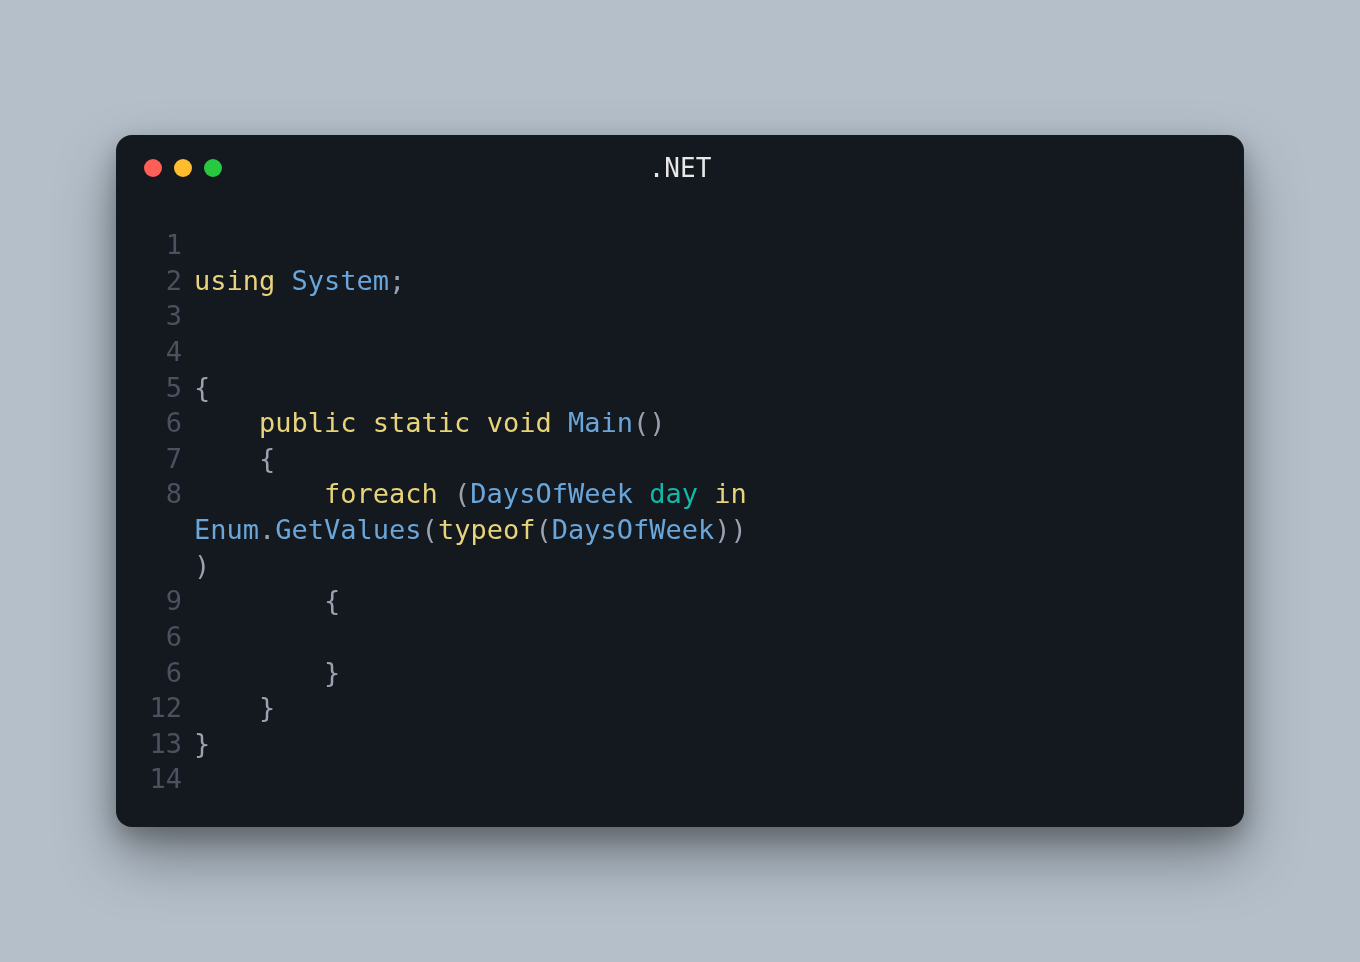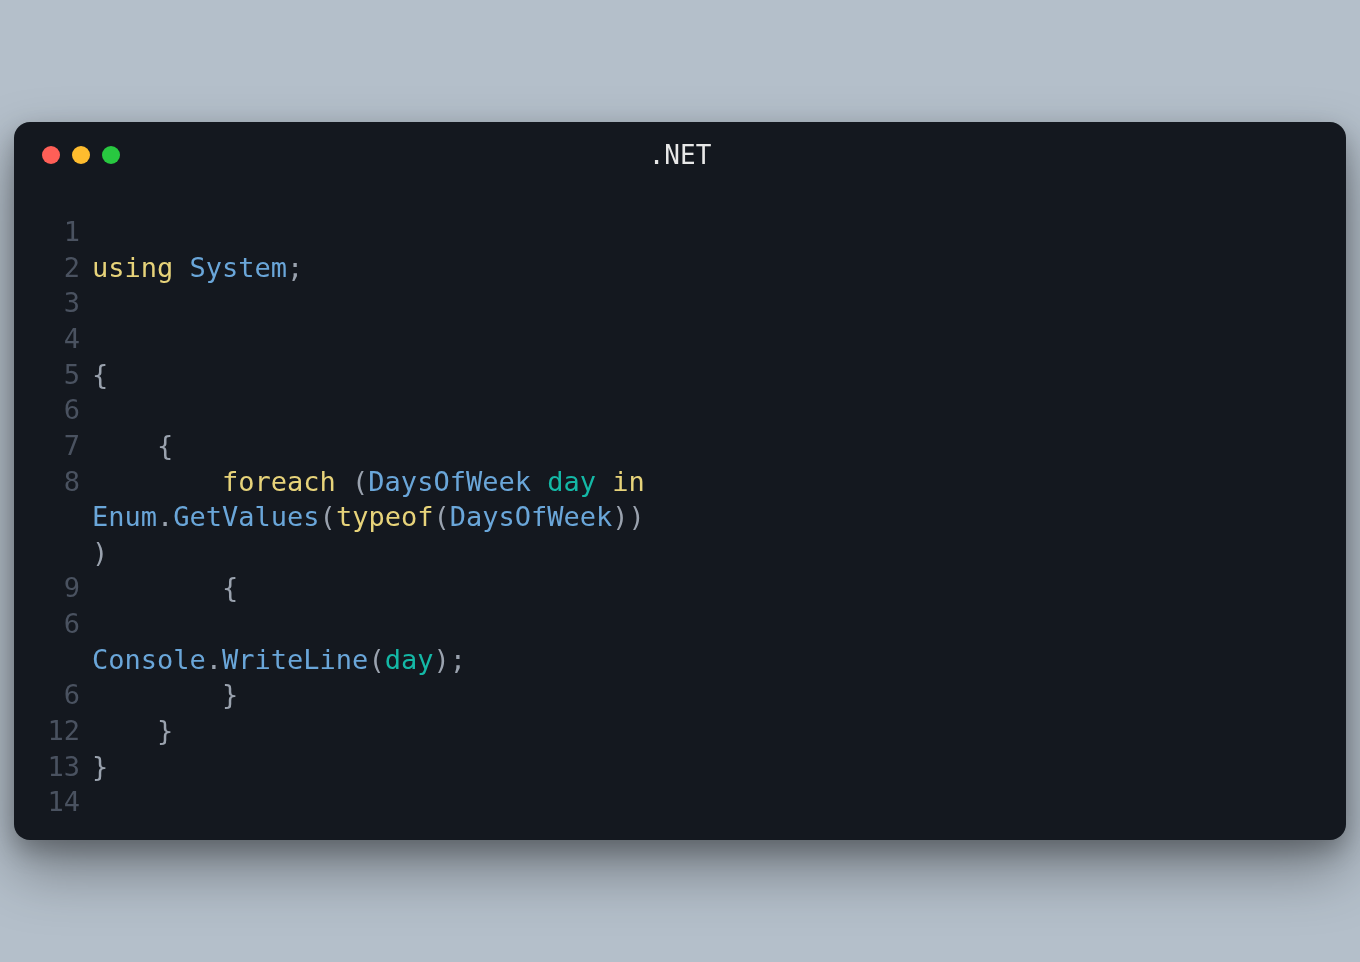--- a/index.html
+++ b/index.html
@@ -6,26 +6,26 @@
   body {
     width: 1360px;
     height: 962px;
     background: #b4bfca;
     display: flex;
     align-items: center;
     justify-content: center;
     font-family: ui-monospace, "SF Mono", Menlo, Consolas, monospace;
   }
   .window {
-    width: 1332px;
+    width: 1128px;
     background: #14181f;
     border-radius: 16px;
     box-shadow: 0 30px 60px rgba(0,0,0,0.35), 0 10px 25px rgba(0,0,0,0.25);
     overflow: hidden;
-    padding-bottom: 20px;
+    padding-bottom: 30px;
   }
   .titlebar {
     display: flex;
     align-items: center;
     padding: 24px 28px 14px 28px;
     position: relative;
   }
   .traffic {
     display: flex;
     gap: 12px;
@@ -106,36 +106,36 @@
       </div>
       <div class="line">
         <div class="gutter">4</div>
       </div>
       <div class="line">
         <div class="gutter">5</div>
         <div class="code"><span class="punc">{</span></div>
       </div>
       <div class="line">
         <div class="gutter">6</div>
+        <div class="code"><span class="plain">    </span><span class="kw">public </span><span class="kw">static </span><span class="kw">void </span><span class="fn">Main</span><span class="punc">()</span></div>
       </div>
       <div class="line">
         <div class="gutter">7</div>
         <div class="code"><span class="punc">    {</span></div>
       </div>
       <div class="line">
         <div class="gutter">8</div>
         <div class="code"><span class="plain">        </span><span class="kw">foreach </span><span class="punc">(</span><span class="type">DaysOfWeek </span><span class="id">day </span><span class="kw">in </span><span class="type">Enum</span><span class="punc">.</span><span class="fn">GetValues</span><span class="punc">(</span><span class="kw">typeof</span><span class="punc">(</span><span class="type">DaysOfWeek</span><span class="punc">)))</span></div>
       </div>
       <div class="line">
         <div class="gutter">9</div>
         <div class="code"><span class="punc">        {</span></div>
       </div>
       <div class="line">
         <div class="gutter">6</div>
-        <div class="code"><span class="plain">            </span><span class="type">Console</span><span class="punc">.</span><span class="fn">WriteLine</span><span class="punc">(</span><span class="id">day</span><span class="punc">);</span></div>
       </div>
       <div class="line">
         <div class="gutter">6</div>
         <div class="code"><span class="punc">        }</span></div>
       </div>
       <div class="line">
         <div class="gutter">12</div>
         <div class="code"><span class="punc">    }</span></div>
       </div>
       <div class="line">

